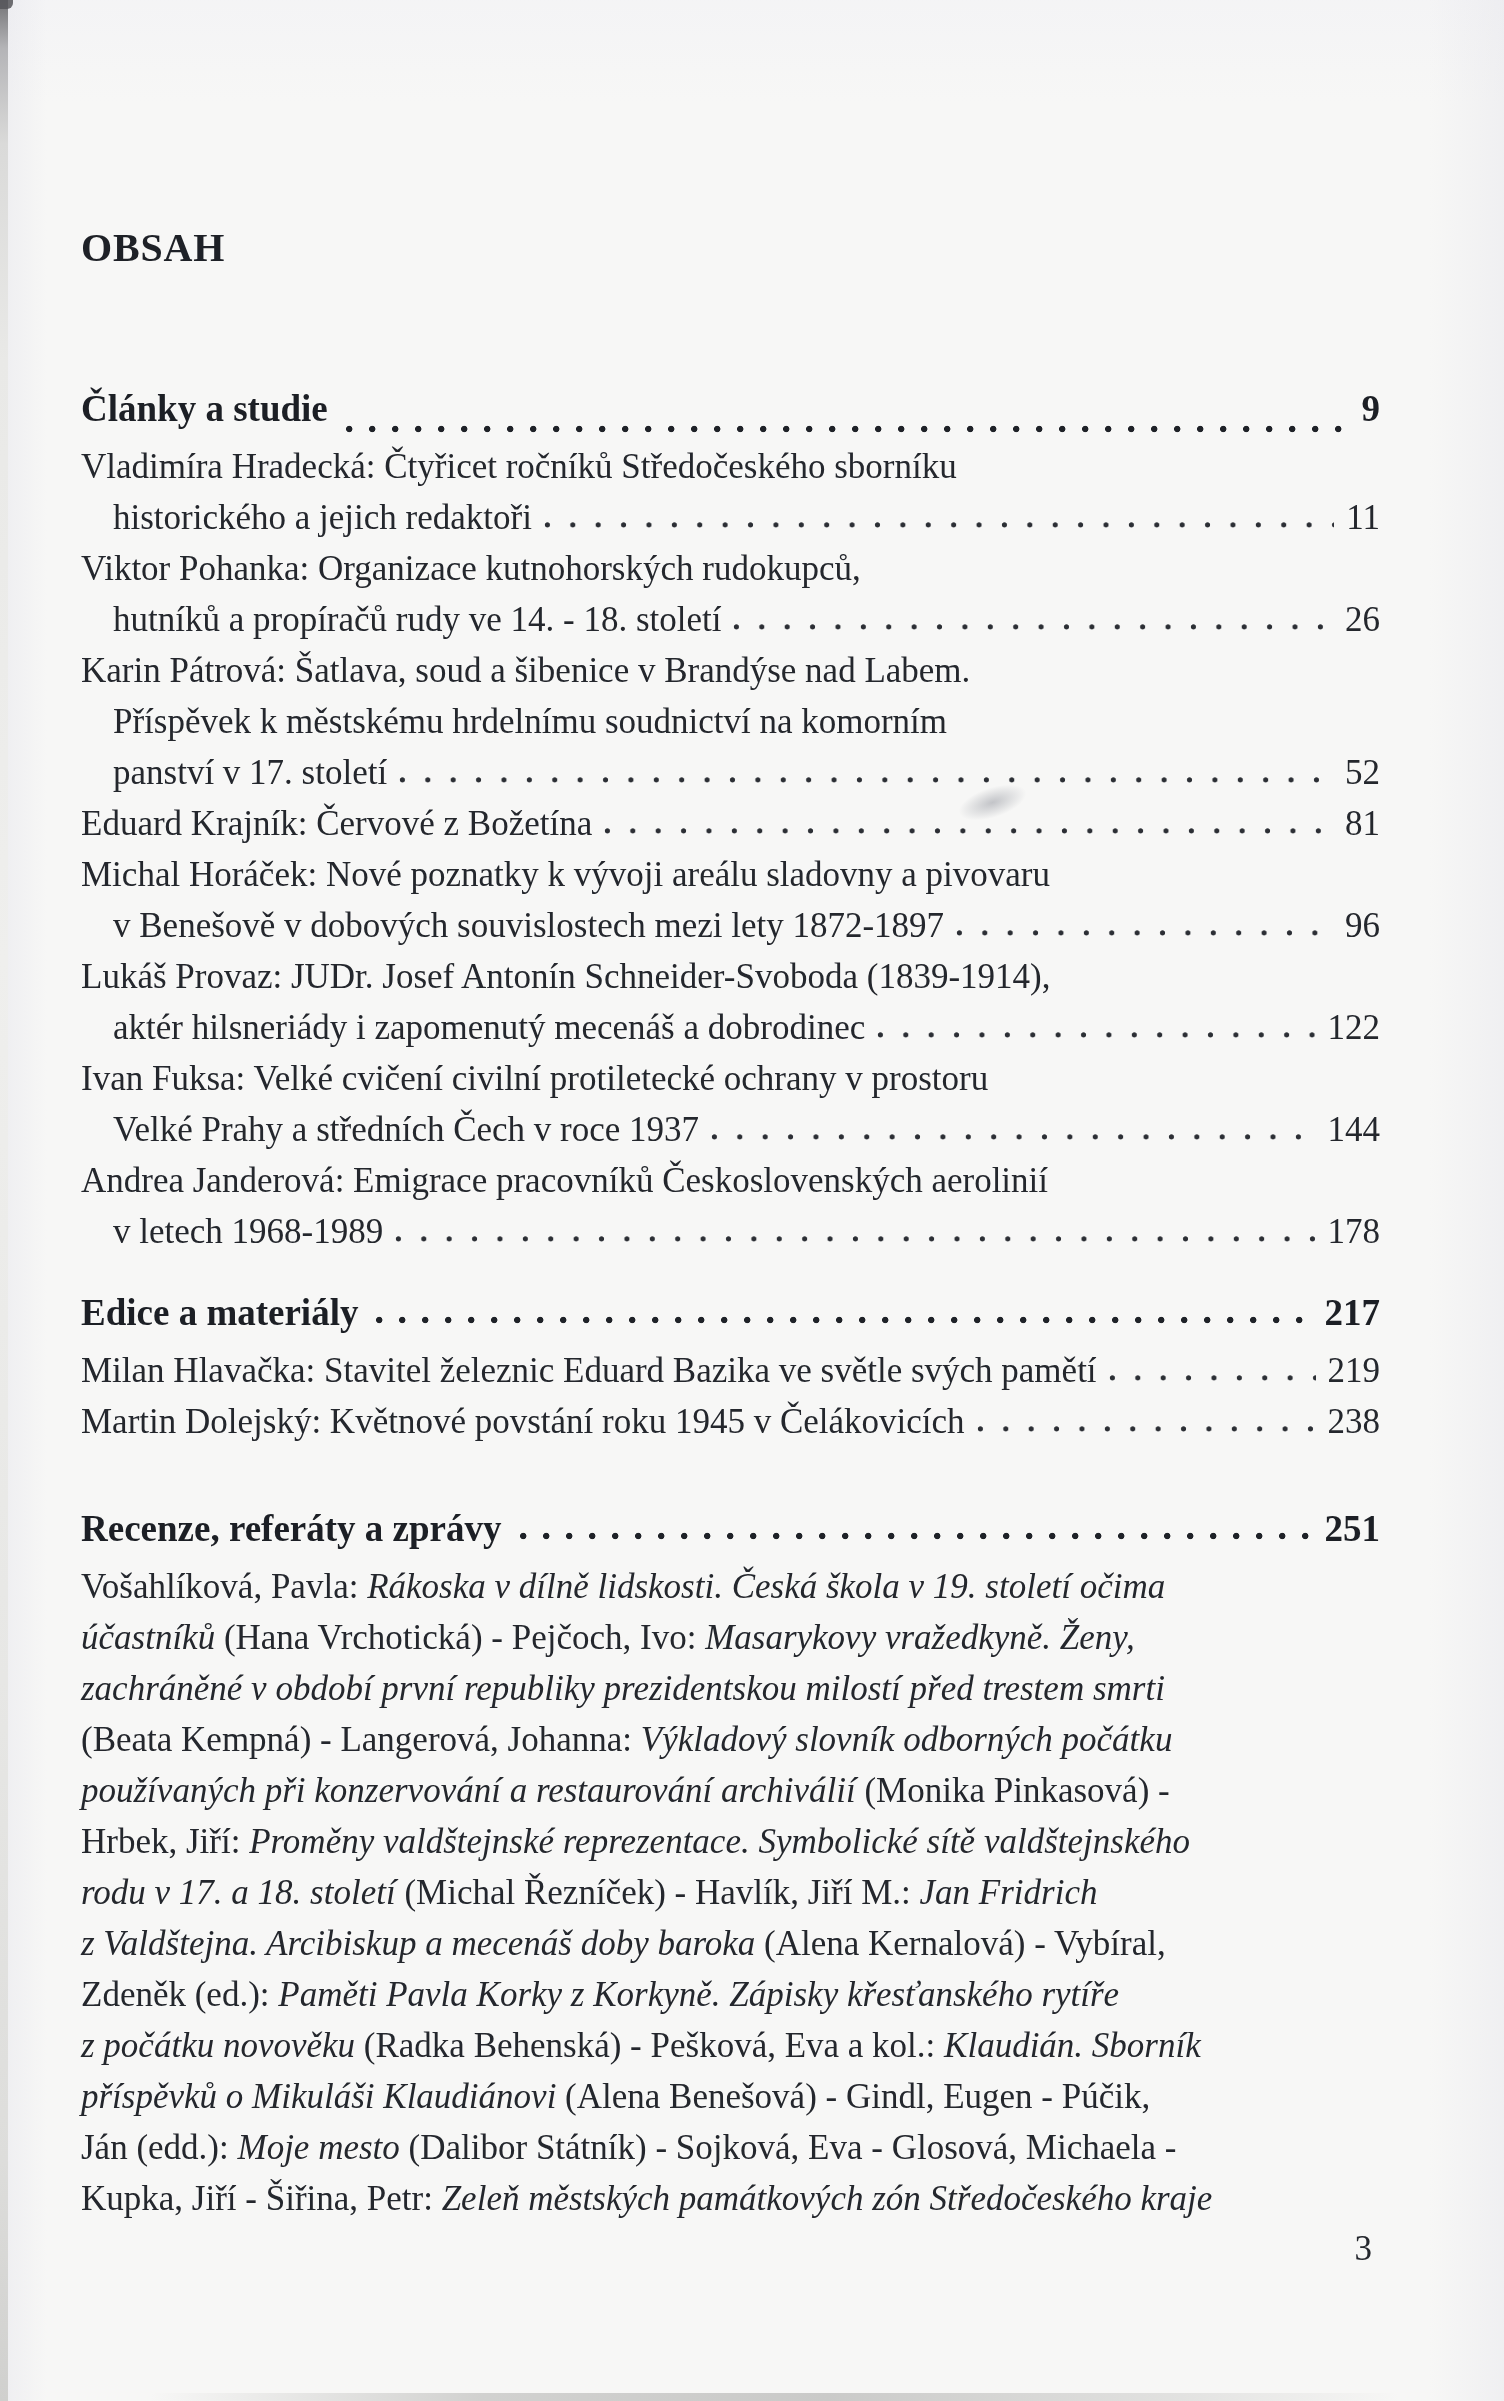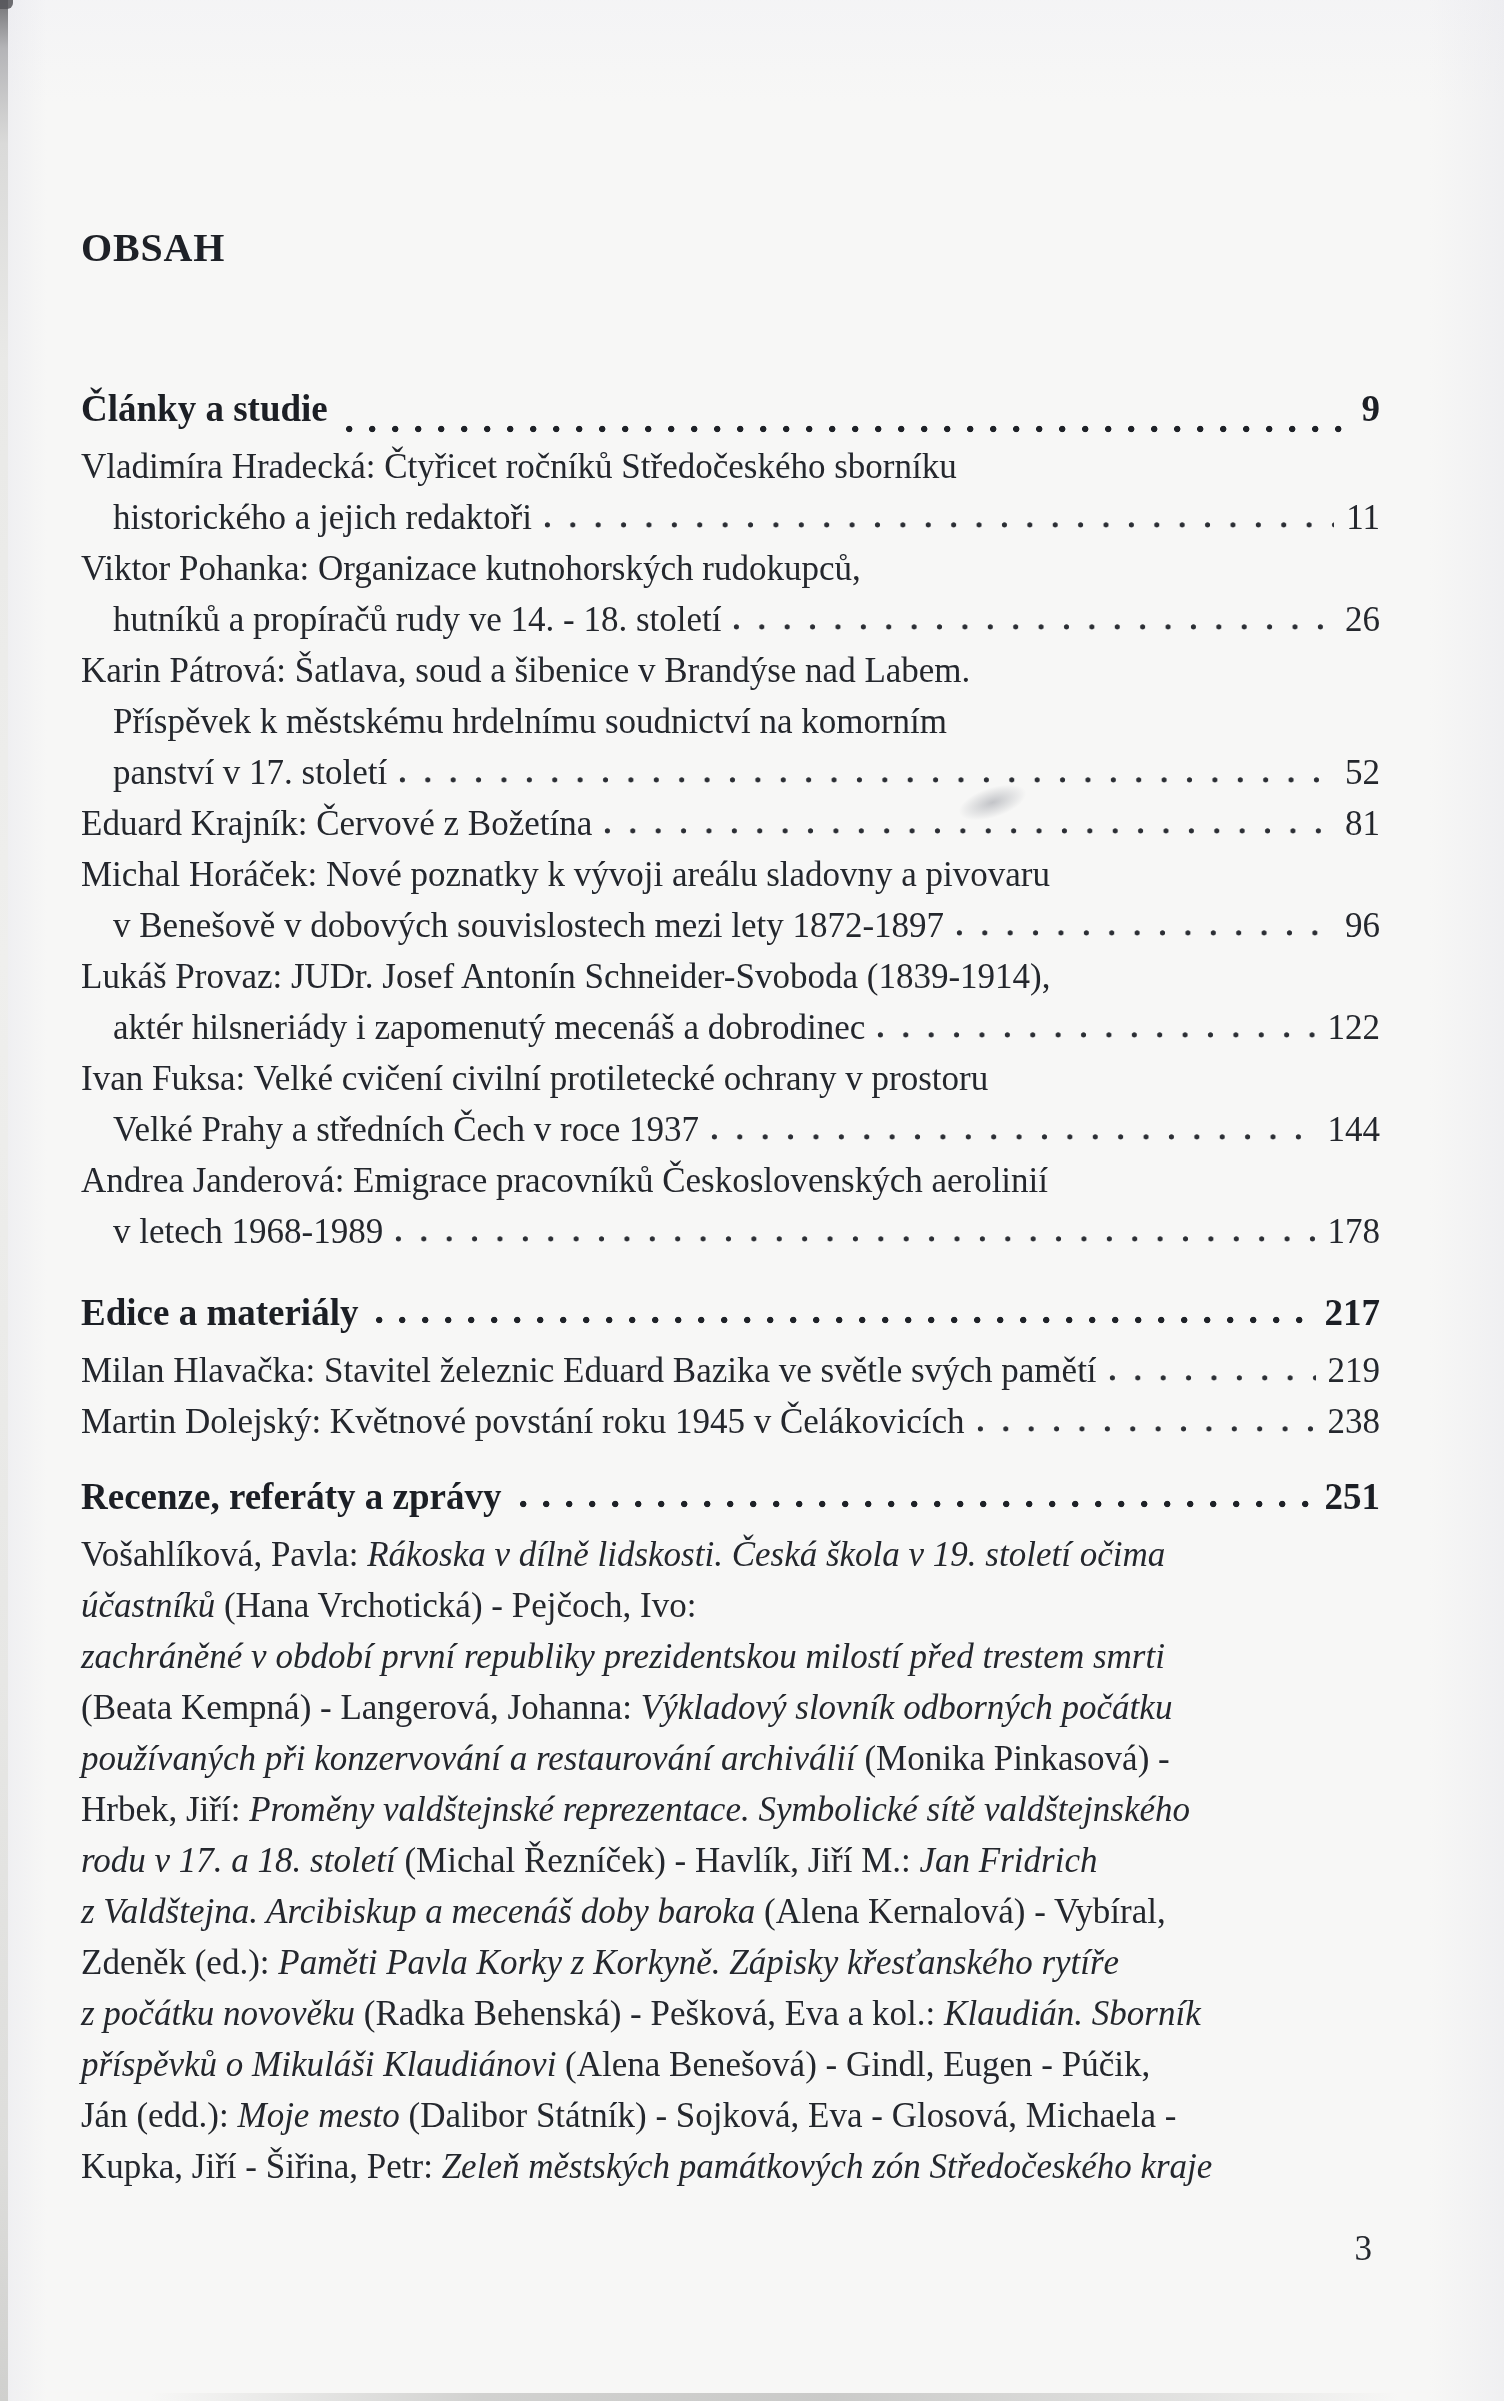--- a/index.html
+++ b/index.html
@@ -64,21 +64,21 @@
   .line.indent { padding-left: 32px; }
 
   .line.section {
     font-weight: bold;
     font-size: 37px;
     color: #1c1f25;
   }
   .line.section { margin-bottom: 6.8px; }
   .first-section { margin-top: 112px; align-items: flex-end; }
   .gap-edice { margin-top: 30.5px; }
-  .gap-recenze { margin-top: 24px; }
+  .gap-recenze { margin-top: 56px; }
 
   .it { font-style: italic; }
 
   .leader {
     flex: 1 1 auto;
     min-width: 25.4px;
     height: 10.2px;
     margin: 0 12px 0 12px;
     background-image: radial-gradient(circle at 3.4px 6px, #2c2f35 2.2px, rgba(0,0,0,0) 3px);
     background-size: 25.4px 10.2px;
@@ -131,21 +131,21 @@
         <div class="line indent"><span>aktér hilsneriády i zapomenutý mecenáš a dobrodinec</span><span class="leader"></span><span class="pageno">122</span></div>
         <div class="line"><span>Ivan Fuksa: Velké cvičení civilní protiletecké ochrany v prostoru</span></div>
         <div class="line indent"><span>Velké Prahy a středních Čech v roce 1937</span><span class="leader"></span><span class="pageno">144</span></div>
         <div class="line"><span>Andrea Janderová: Emigrace pracovníků Československých aerolinií</span></div>
         <div class="line indent"><span>v letech 1968-1989</span><span class="leader"></span><span class="pageno">178</span></div>
         <div class="line section gap-edice"><span>Edice a materiály</span><span class="leader"></span><span class="pageno">217</span></div>
         <div class="line"><span>Milan Hlavačka: Stavitel železnic Eduard Bazika ve světle svých pamětí</span><span class="leader"></span><span class="pageno">219</span></div>
         <div class="line"><span>Martin Dolejský: Květnové povstání roku 1945 v Čelákovicích</span><span class="leader"></span><span class="pageno">238</span></div>
         <div class="line section gap-recenze"><span>Recenze, referáty a zprávy</span><span class="leader"></span><span class="pageno">251</span></div>
         <div class="line"><span>Vošahlíková, Pavla: </span><span class="it">Rákoska v dílně lidskosti. Česká škola v 19. století očima</span></div>
-        <div class="line"><span class="it">účastníků</span><span> (Hana Vrchotická) - Pejčoch, Ivo: </span></div>
+        <div class="line"><span class="it">účastníků</span><span> (Hana Vrchotická) - Pejčoch, Ivo: </span><span class="it">Masarykovy vražedkyně. Ženy,</span></div>
         <div class="line"><span class="it">zachráněné v období první republiky prezidentskou milostí před trestem smrti</span></div>
         <div class="line"><span>(Beata Kempná) - Langerová, Johanna: </span><span class="it">Výkladový slovník odborných počátku</span></div>
         <div class="line"><span class="it">používaných při konzervování a restaurování archiválií</span><span> (Monika Pinkasová) -</span></div>
         <div class="line"><span>Hrbek, Jiří: </span><span class="it">Proměny valdštejnské reprezentace. Symbolické sítě valdštejnského</span></div>
         <div class="line"><span class="it">rodu v 17. a 18. století</span><span> (Michal Řezníček) - Havlík, Jiří M.: </span><span class="it">Jan Fridrich</span></div>
         <div class="line"><span class="it">z Valdštejna. Arcibiskup a mecenáš doby baroka</span><span> (Alena Kernalová) - Vybíral,</span></div>
         <div class="line"><span>Zdeněk (ed.): </span><span class="it">Paměti Pavla Korky z Korkyně. Zápisky křesťanského rytíře</span></div>
         <div class="line"><span class="it">z počátku novověku</span><span> (Radka Behenská) - Pešková, Eva a kol.: </span><span class="it">Klaudián. Sborník</span></div>
         <div class="line"><span class="it">příspěvků o Mikuláši Klaudiánovi</span><span> (Alena Benešová) - Gindl, Eugen - Púčik,</span></div>
         <div class="line"><span>Ján (edd.): </span><span class="it">Moje mesto</span><span> (Dalibor Státník) - Sojková, Eva - Glosová, Michaela -</span></div>

